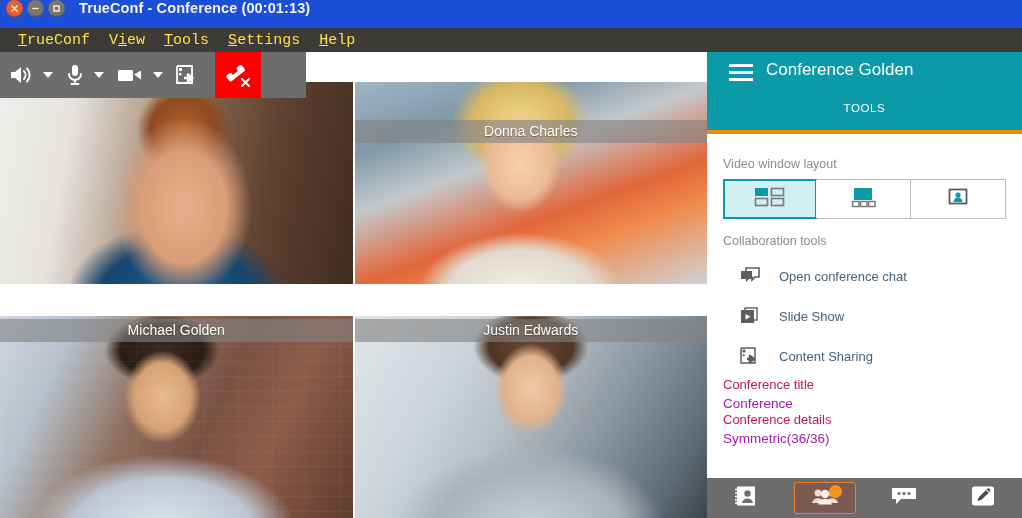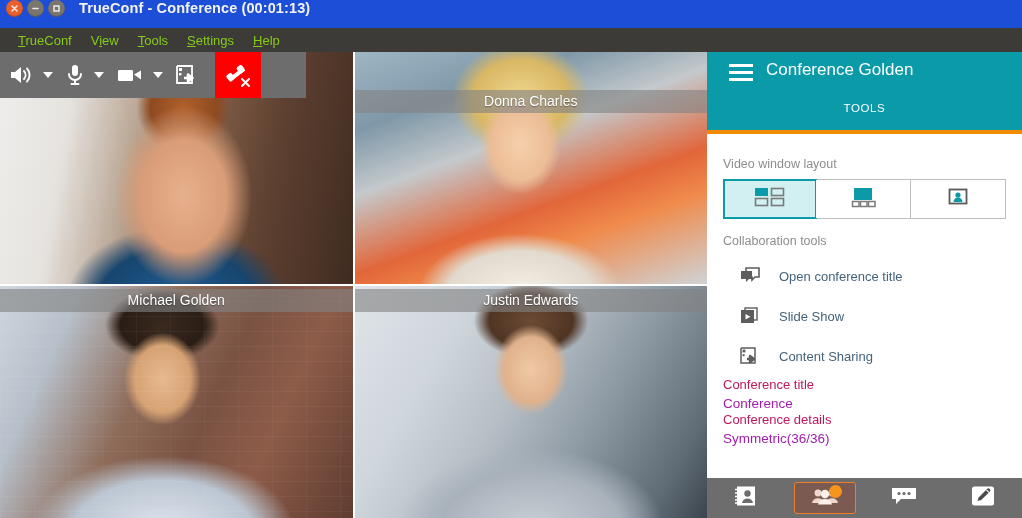--- a/index.html
+++ b/index.html
@@ -61,25 +61,26 @@
     position: absolute;
     left: 0; top: 28px;
     width: 1022px; height: 24px;
     background: #3c3b37;
     display: flex;
     align-items: center;
     padding-left: 9px;
     box-sizing: border-box;
   }
   .menu-item {
-    color: #84cc16;
-    font-size: 13px;
+    color: #fde047;
+    font-size: 15px;
     padding: 2px 10px 2px 9px;
     white-space: nowrap;
     cursor: default;
+    font-family: Liberation Mono, monospace;
   }
   .menu-item u { text-decoration: underline; }
 
   
   .videoarea {
     position: absolute;
     left: 0; top: 52px;
     width: 707px; height: 466px;
     background: #2a2a2a;
     overflow: hidden;
@@ -124,20 +125,21 @@
     width: 707px; height: 466px;
     display: grid;
     grid-template-columns: 1fr 1fr;
     grid-template-rows: 1fr 1fr;
     gap: 2px;
     background: #ffffff;
   }
   .tile {
     position: relative;
     overflow: hidden;
+    margin-top: 30px;
   }
   .tile-name {
     position: absolute;
     left: 0;
     width: 100%;
     height: 23px;
     line-height: 23px;
     background: rgba(130,130,130,0.62);
     color: #ffffff;
     font-size: 14px;
@@ -509,21 +511,21 @@
 
       <div class="section-label">Collaboration tools</div>
 
       <div class="tool-row">
         <span class="tool-icon">
           <svg width="22" height="20" viewBox="0 0 22 20">
             <path d="M7 2 h13 v9 h-4 l-3 3 v-3 H7 Z" fill="none" stroke="#5d5d5d" stroke-width="1.6"></path>
             <path d="M2 5 h11 v8 h-3 l-3 3 v-3 H2 Z" fill="#5d5d5d"></path>
           </svg>
         </span>
-        <span class="tool-label">Open conference title</span>
+        <span class="tool-label">Open conference chat</span>
       </div>
 
       <div class="tool-row">
         <span class="tool-icon">
           <svg width="22" height="20" viewBox="0 0 22 20">
             <rect x="6" y="2" width="12" height="12" fill="none" stroke="#5d5d5d" stroke-width="1.4"></rect>
             <rect x="2" y="4" width="13" height="13" fill="#5d5d5d"></rect>
             <path d="M6.5 8 L11.5 10.8 L6.5 13.6 Z" fill="#ffffff"></path>
           </svg>
         </span>

